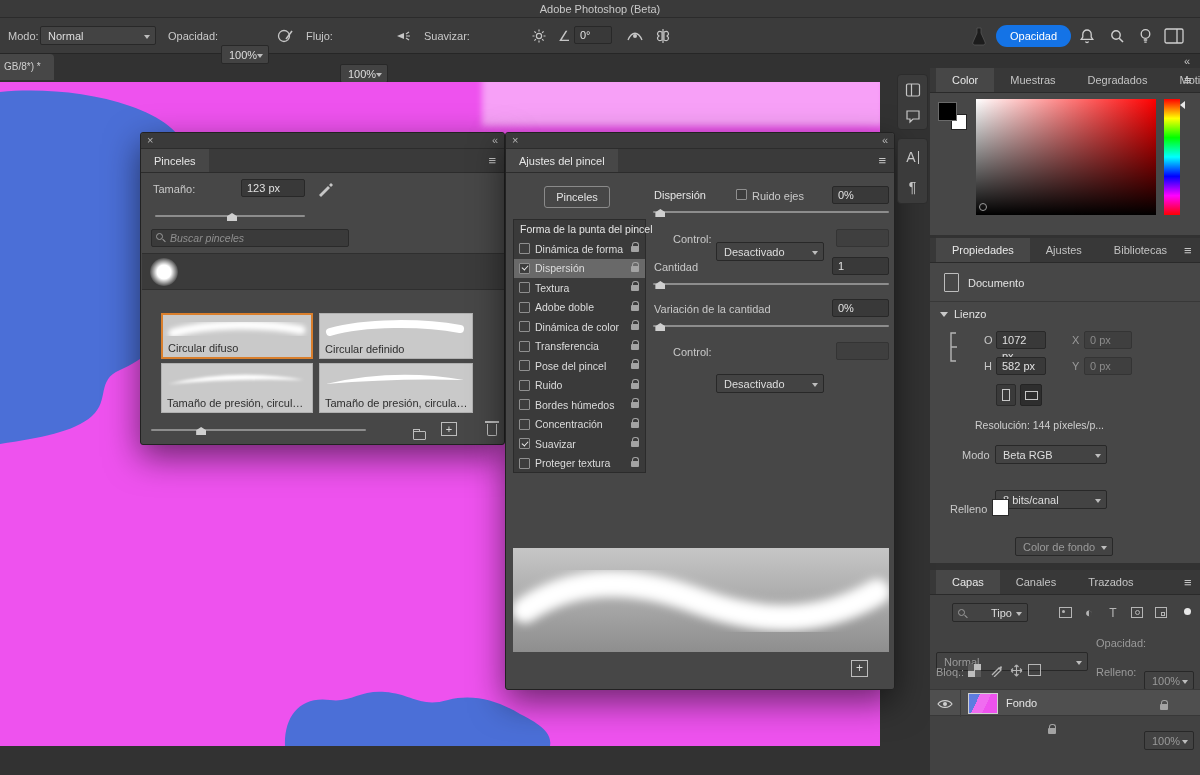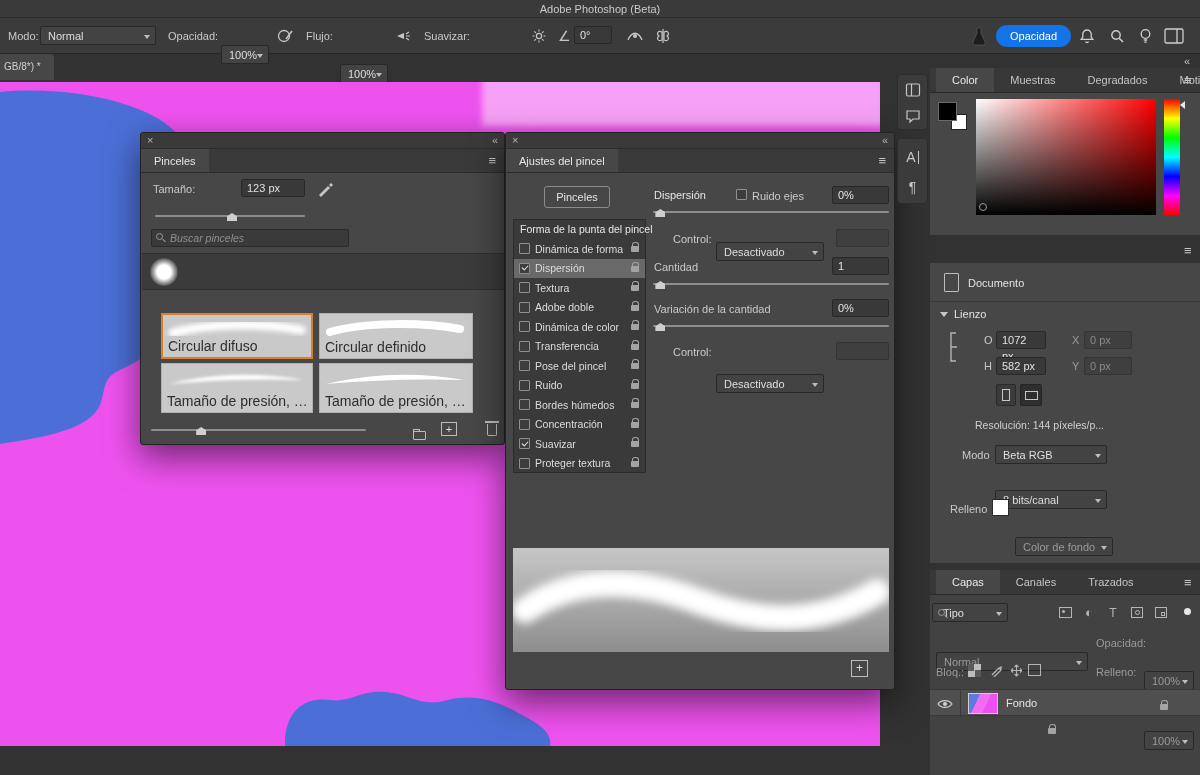--- a/index.html
+++ b/index.html
@@ -60,21 +60,21 @@
   .fp-tab{padding:0 13px;line-height:24px;background:#474747;color:#e6e6e6;}
   .fp-menu{position:absolute;right:8px;top:20px;font-size:13px;color:#c5c5c5;}
 
   .dock-tabs{position:absolute;height:25px;background:#383838;border-bottom:1px solid #2a2a2a;display:flex;padding-left:6px;}
   .dtab{padding:0 16px;line-height:25px;color:#c4c4c4;}
   .dtab.active{background:#474747;color:#e8e8e8;}
 
   
   .tile{position:absolute;background:#c9c9c9;border:1px solid #b0b0b0;overflow:hidden;}
   .tile.sel{border:2px solid #d97f2d;}
-  .tile-label{position:absolute;left:5px;bottom:3px;right:4px;color:#2e2e2e;font-size:14px;
+  .tile-label{position:absolute;left:5px;bottom:3px;right:4px;color:#2e2e2e;font-size:11px;
               white-space:nowrap;overflow:hidden;text-overflow:ellipsis;}
 
   
   .bs-list{position:absolute;background:#3a3a3a;border:1px solid #2b2b2b;}
   .bs-row{position:relative;height:19.5px;display:flex;align-items:center;padding-left:5px;}
   .bs-row.sel{background:#696969;}
   .bs-row .bs-label{margin-left:5px;font-size:10.5px;color:#dcdcdc;white-space:nowrap;}
   .bs-row .lock{position:absolute;right:6px;top:7px;}
   .bs-head{height:19px;line-height:19px;padding-left:6px;color:#e6e6e6;font-size:10.5px;white-space:nowrap;}
 
@@ -462,20 +462,25 @@
     </div>
     <div class="abs" style="left:46px;top:6px;width:180px;height:116px;
          background:linear-gradient(to top,#000,rgba(0,0,0,0)),linear-gradient(to right,#fff,#f00)">
       <div class="abs" style="left:3px;bottom:4px;width:8px;height:8px;border:1.4px solid #9a9a9a;border-radius:50%"></div>
     </div>
     <div class="abs" style="left:234px;top:6px;width:16px;height:116px;
          background:linear-gradient(#f00,#ff0,#0f0,#0ff,#00f,#f0f,#f00)"></div>
     <div class="abs" style="left:250px;top:8px;width:0;height:0;border-top:4px solid transparent;border-bottom:4px solid transparent;border-right:5px solid #e8e8e8"></div>
   </div>
 
+  <div class="dock-tabs" style="left:930px;top:238px;width:270px">
+    <span class="dtab active">Propiedades</span>
+    <span class="dtab">Ajustes</span>
+    <span class="dtab">Bibliotecas</span>
+  </div>
   <span class="abs glyph" style="left:1184px;top:244px">≡</span>
 
   <div class="abs" style="left:930px;top:263px;width:270px;height:300px;background:#474747">
     <div class="abs" style="left:14px;top:10px;width:15px;height:19px;border:1.2px solid #bdbdbd;border-radius:1px"></div>
     <span class="abs" style="left:38px;top:14px;color:#e2e2e2">Documento</span>
     <div class="hairline" style="left:0;top:38px;width:270px"></div>
 
     <span class="tri-down abs" style="left:10px;top:49px"></span>
     <span class="abs" style="left:24px;top:45px;color:#e2e2e2">Lienzo</span>
 
@@ -525,21 +530,21 @@
 
   <div class="dock-tabs" style="left:930px;top:570px;width:270px">
     <span class="dtab active">Capas</span>
     <span class="dtab">Canales</span>
     <span class="dtab">Trazados</span>
   </div>
   <span class="abs glyph" style="left:1184px;top:576px">≡</span>
 
   <div class="abs" style="left:930px;top:595px;width:270px;height:180px;background:#424242">
     
-    <div class="dd abs" style="left:2px;top:8px;width:76px;padding-left:10px">
+    <div class="dd abs" style="left:22px;top:8px;width:76px;padding-left:38px">
       <span class="mag" style="position:absolute;left:5px;top:5px"></span>
       <span>Tipo</span>
     </div>
     <div class="abs icon" style="left:126px;top:9px;width:18px;height:17px">
       <div style="width:13px;height:11px;border:1.2px solid #b5b5b5;position:relative">
           <div style="position:absolute;left:2px;top:2px;width:3px;height:3px;border-radius:50%;background:#b5b5b5"></div>
         </div>
     </div>
     <div class="abs icon" style="left:150px;top:9px;width:18px;height:17px;color:#b5b5b5;font-size:13px">
       <span>◐</span>

